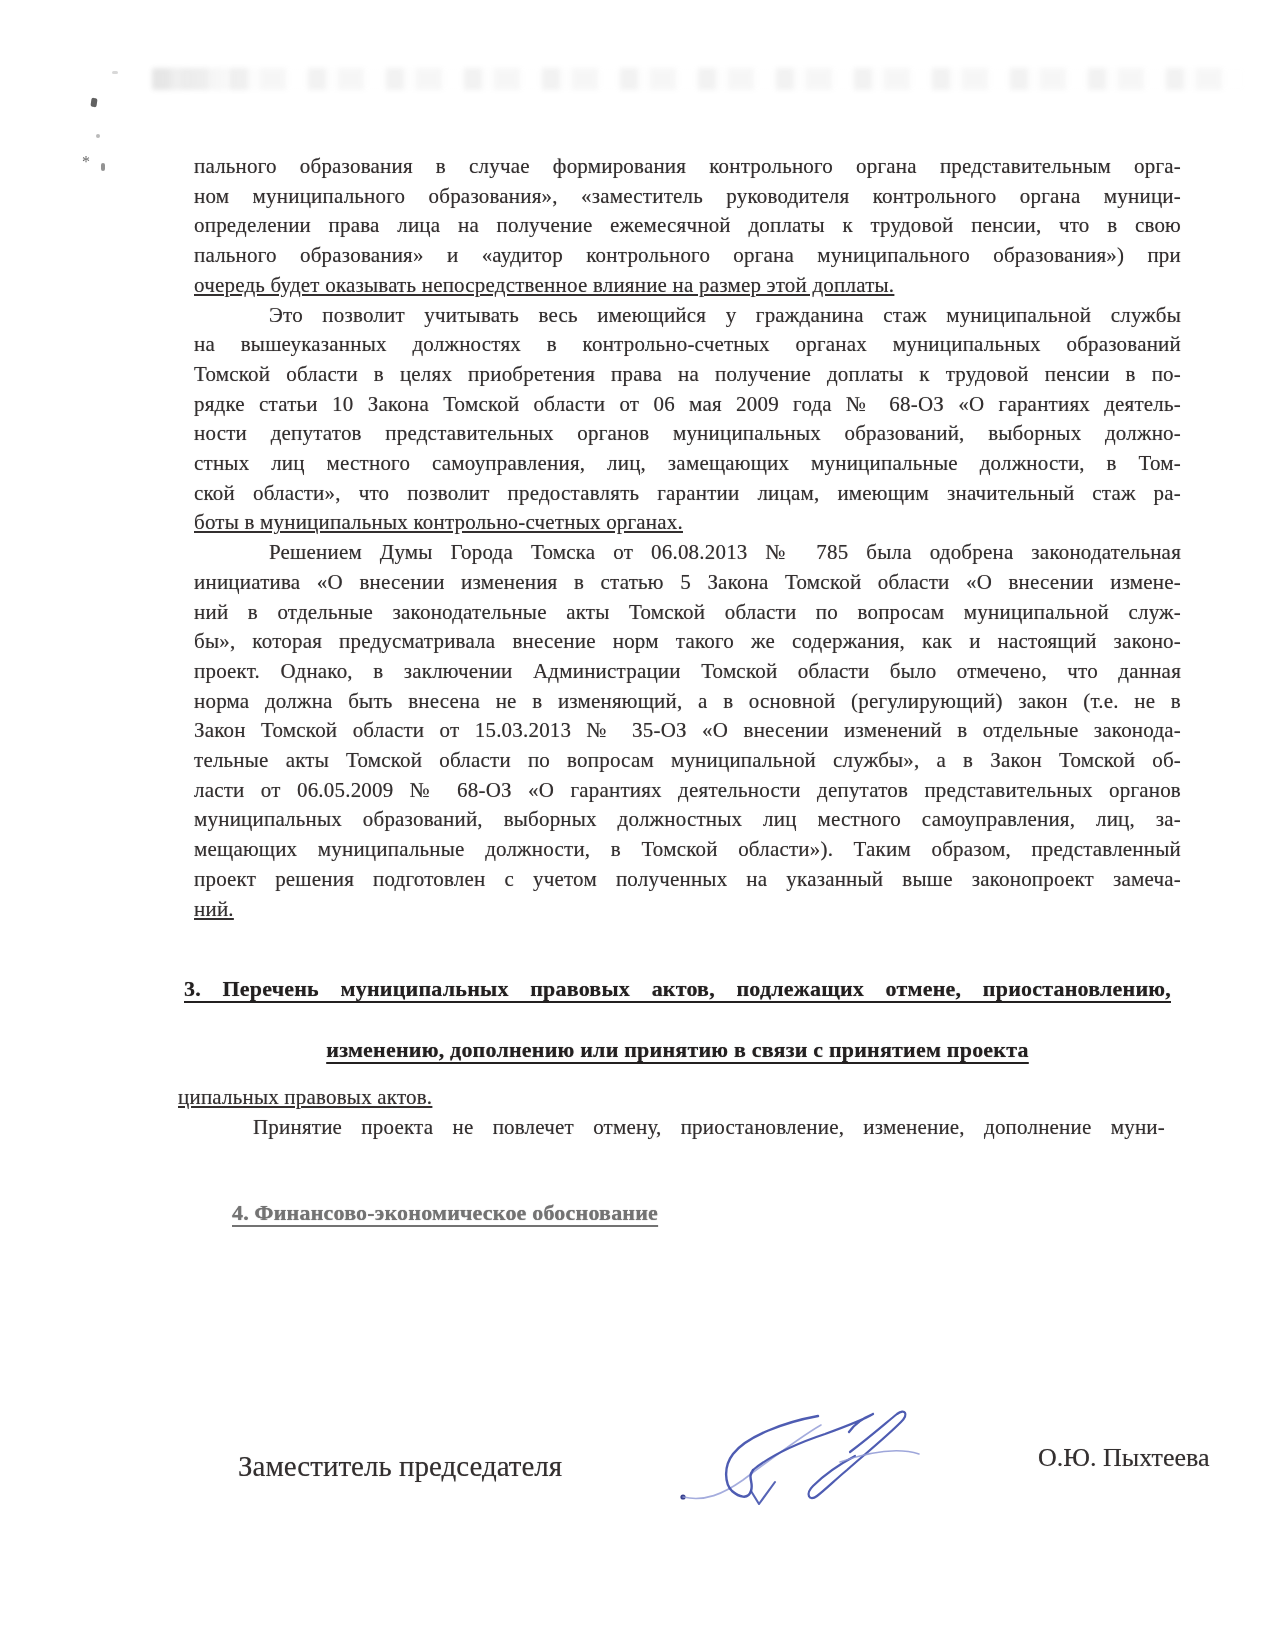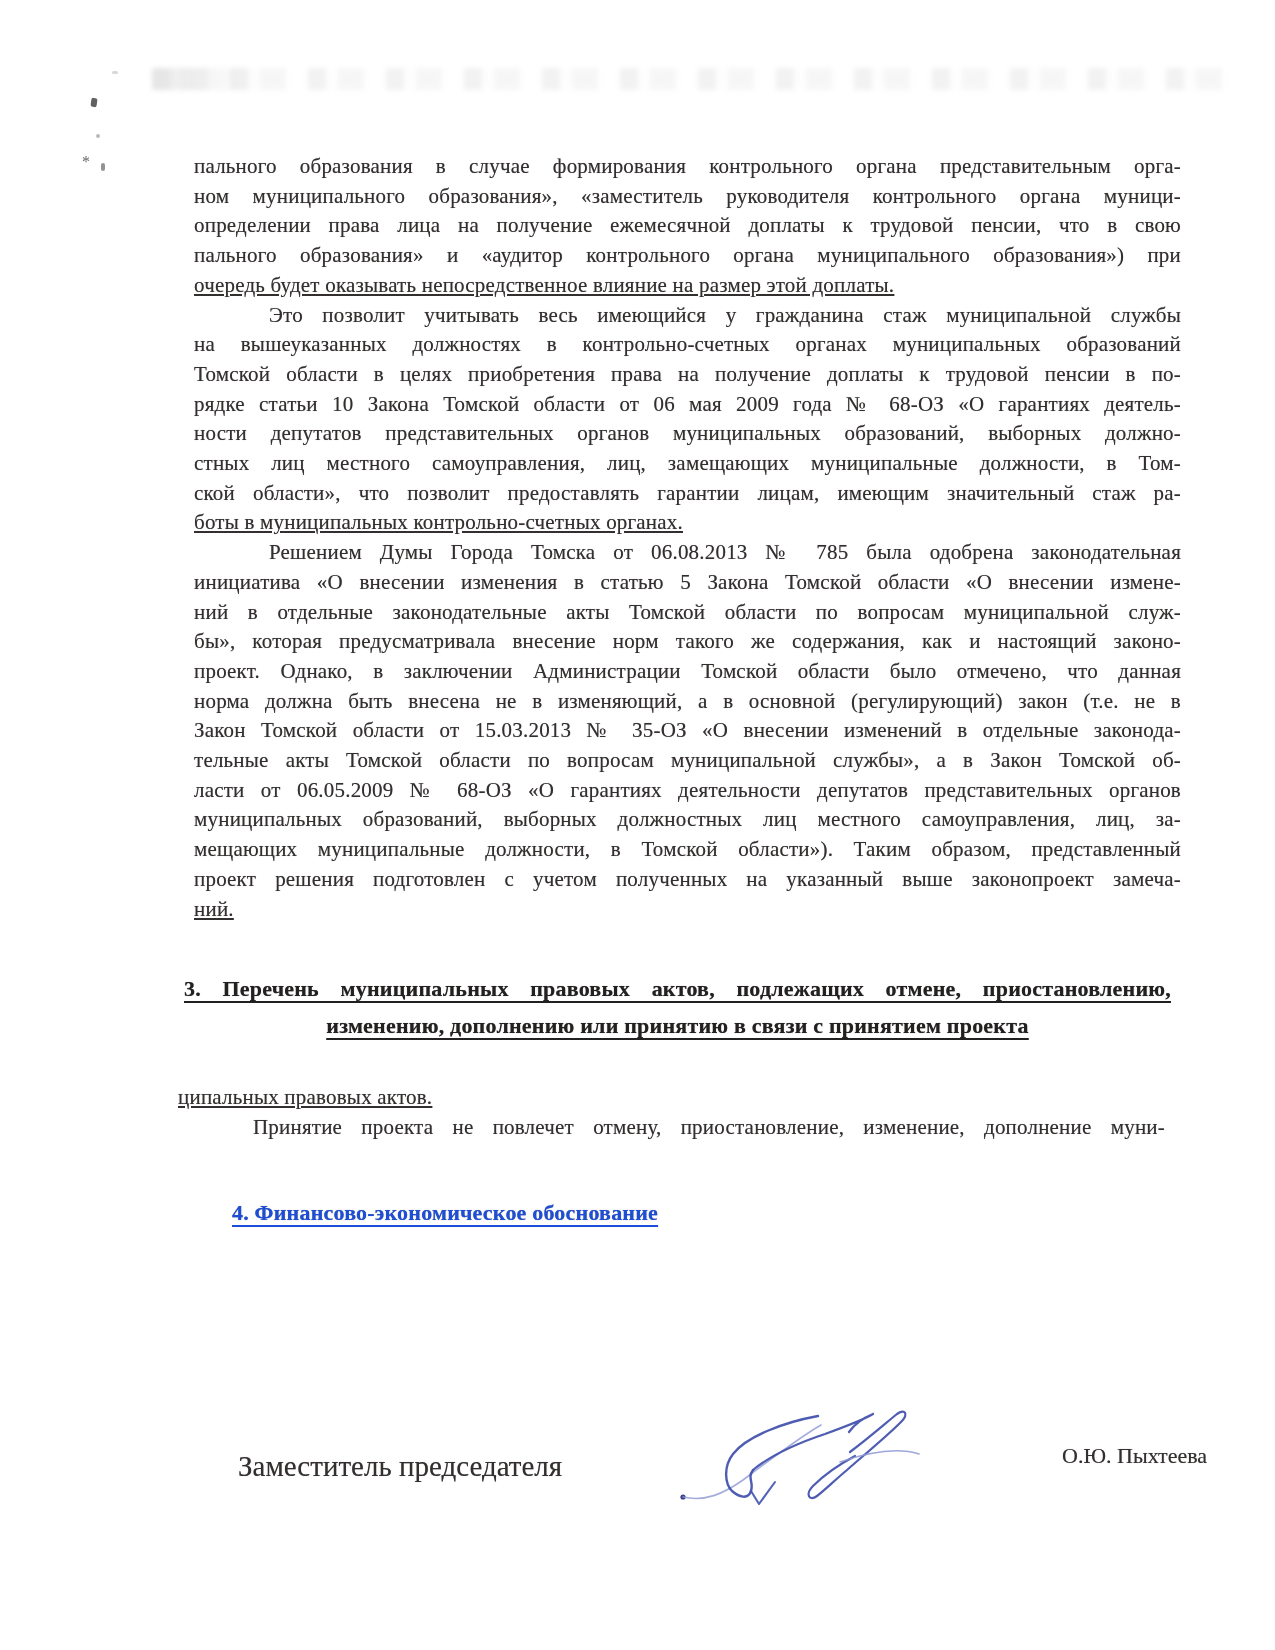--- a/index.html
+++ b/index.html
@@ -50,45 +50,45 @@
     font-size:22px;font-weight:bold;line-height:37px;
     color:#232020;text-shadow:0 0 .8px rgba(40,36,36,.6);
     letter-spacing:.2px;
   }
   .hline{
     text-decoration:underline;
     text-decoration-thickness:2px;
     text-underline-offset:5px;
   }
   .hjust{text-align:justify;text-align-last:justify;}
-  .hcenter{text-align:center;}
+  .hcenter{text-align:center;margin-top:24px;}
   .p3{
     position:absolute;left:178px;top:1083px;width:987px;
     font-size:21px;line-height:29.8px;
     text-shadow:0 0 .7px rgba(60,55,55,.55);letter-spacing:.2px;
   }
   .h4{
     position:absolute;left:232px;top:1198px;width:933px;
     font-size:22px;font-weight:bold;line-height:30px;
-    color:#1d4ed8;text-shadow:0 0 .8px rgba(40,36,36,.6);
+    color:#737373;text-shadow:0 0 .8px rgba(40,36,36,.6);
     letter-spacing:.2px;
   }
   .p4{
     position:absolute;left:178px;top:1275px;width:987px;
     font-size:21px;line-height:29.8px;
     text-shadow:0 0 .7px rgba(60,55,55,.55);letter-spacing:.2px;
   }
   
   .sig-label{
     position:absolute;left:238px;top:1450px;
     font-size:29px;text-shadow:0 0 .7px rgba(60,55,55,.55);
   }
   .sig-name{
     position:absolute;left:1038px;top:1443px;
-    font-size:22px;text-shadow:0 0 .7px rgba(60,55,55,.55);margin-left:24px;
+    font-size:26px;text-shadow:0 0 .7px rgba(60,55,55,.55);
   }
   .sig-svg{position:absolute;left:635px;top:1392px;width:300px;height:145px;}
 </style>
 </head>
 <body>
 
 <div class="page">
 
   <div class="ghost"></div>
   <span class="speck s1"></span>

